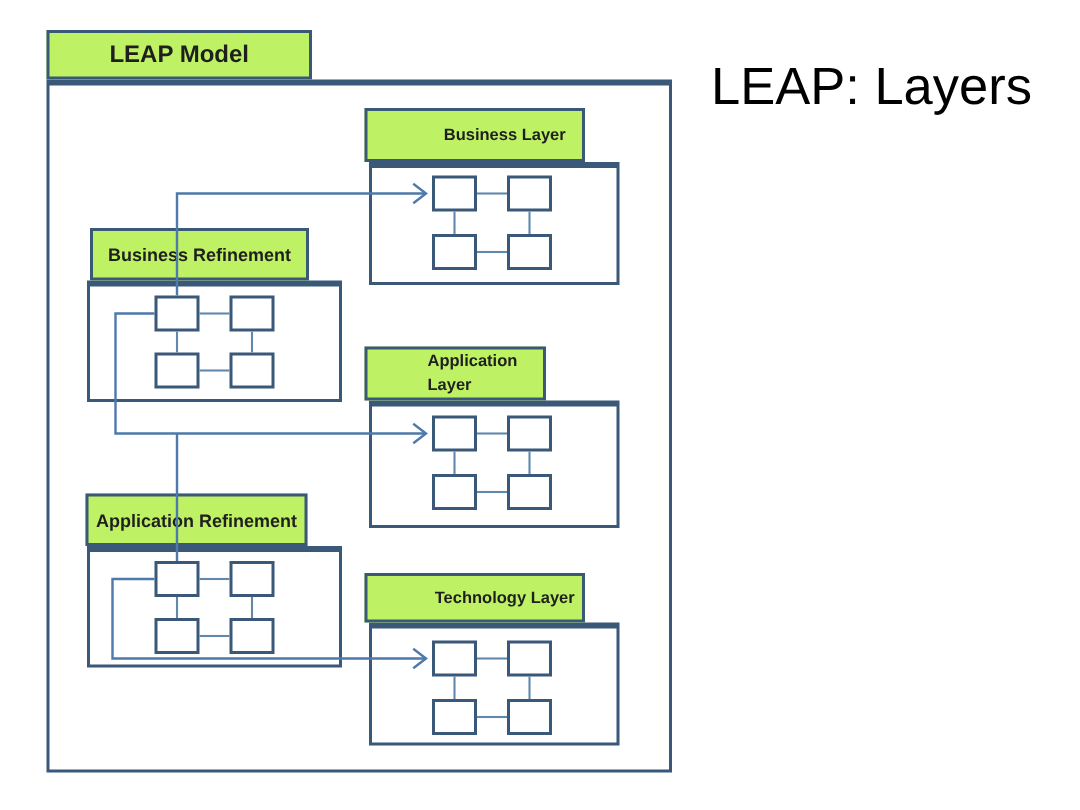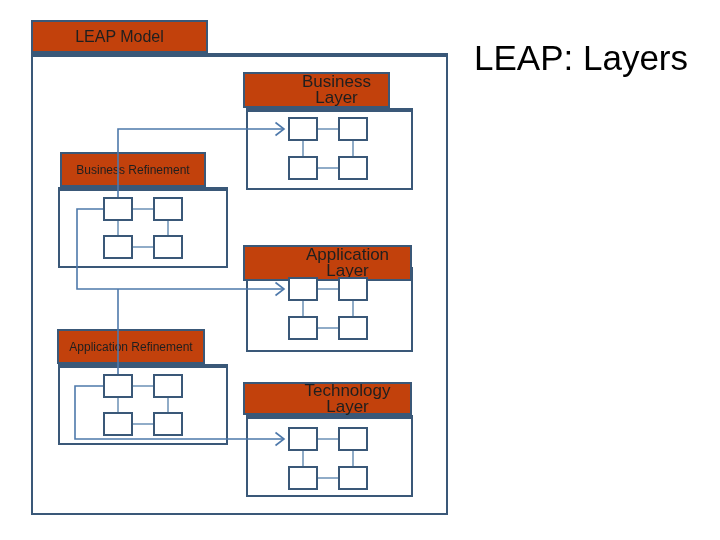--- a/index.html
+++ b/index.html
@@ -6,36 +6,36 @@
   .canvas{
     position:relative;width:720px;height:540px;background:#ffffff;overflow:hidden;
     font-family:"Liberation Sans", sans-serif;
   }
   .title{
     position:absolute;left:458px;top:22px;margin:16px;
     font-size:35px;font-weight:400;color:var(--title-text,#000);
     letter-spacing:0px;white-space:nowrap;
   }
   .tab{
-    position:absolute;box-sizing:border-box;background:#c2410c;
+    position:absolute;box-sizing:border-box;background:#bef264;
     border:2px solid var(--folder-border,#3a5878);
-    display:flex;align-items:center;justify-content:center;text-align:center;
-    color:var(--label-text,#1f1f1f);z-index:2;
+    display:flex;align-items:center;justify-content:center;text-align:left;
+    color:var(--label-text,#1f1f1f);z-index:2;font-weight:bold;
   }
   .tab .lbl{line-height:16px;}
   .fbody{
     position:absolute;box-sizing:border-box;background:#ffffff;
     border:2px solid var(--folder-border,#3a5878);border-top-width:4px;z-index:1;
   }
   .node{
     position:absolute;box-sizing:border-box;width:30px;height:24px;background:#ffffff;
     border:2.5px solid var(--folder-border,#3a5878);z-index:3;
   }
   .outer-tab{font-size:16px;}
-  .layer-tab{font-size:17px;padding-left:40px;}
+  .layer-tab{font-size:11px;padding-left:40px;}
   .ref-tab{font-size:12px;}
   svg.wires{position:absolute;left:0;top:0;z-index:4;pointer-events:none;}
   svg.wires .conn{stroke:var(--connector,#4e79ab);stroke-width:1.6;fill:none;}
   svg.wires .ilink{stroke:var(--inner-link,#6189b0);stroke-width:1.4;fill:none;}
 </style>
 </head>
 <body>
 
 <div class="canvas">
 
@@ -58,39 +58,39 @@
   <div class="fbody" style="left:58px;top:187px;width:170px;height:81px;"></div>
   <div class="tab ref-tab" style="left:60px;top:152px;width:146px;height:35px;">
     <span class="lbl">Business Refinement</span>
   </div>
   <div class="node" style="left:103px;top:197px;"></div>
   <div class="node" style="left:153px;top:197px;"></div>
   <div class="node" style="left:103px;top:235px;"></div>
   <div class="node" style="left:153px;top:235px;"></div>
 
   <div class="fbody" style="left:246px;top:267px;width:167px;height:85px;"></div>
-  <div class="tab layer-tab" style="left:243px;top:245px;width:169px;height:36px;">
+  <div class="tab layer-tab" style="left:243px;top:231px;width:121px;height:36px;">
     <span class="lbl">Application Layer</span>
   </div>
   <div class="node" style="left:288px;top:277px;"></div>
   <div class="node" style="left:338px;top:277px;"></div>
   <div class="node" style="left:288px;top:316px;"></div>
   <div class="node" style="left:338px;top:316px;"></div>
 
   <div class="fbody" style="left:58px;top:364px;width:170px;height:81px;"></div>
   <div class="tab ref-tab" style="left:57px;top:329px;width:148px;height:35px;">
     <span class="lbl">Application Refinement</span>
   </div>
   <div class="node" style="left:103px;top:374px;"></div>
   <div class="node" style="left:153px;top:374px;"></div>
   <div class="node" style="left:103px;top:412px;"></div>
   <div class="node" style="left:153px;top:412px;"></div>
 
   <div class="fbody" style="left:246px;top:415px;width:167px;height:82px;"></div>
-  <div class="tab layer-tab" style="left:243px;top:382px;width:169px;height:33px;">
+  <div class="tab layer-tab" style="left:243px;top:382px;width:147px;height:33px;">
     <span class="lbl">Technology Layer</span>
   </div>
   <div class="node" style="left:288px;top:427px;"></div>
   <div class="node" style="left:338px;top:427px;"></div>
   <div class="node" style="left:288px;top:466px;"></div>
   <div class="node" style="left:338px;top:466px;"></div>
 
   <svg class="wires" width="720" height="540" viewBox="0 0 720 540">
 
     <line class="ilink" x1="318" y1="129" x2="338" y2="129"></line>

